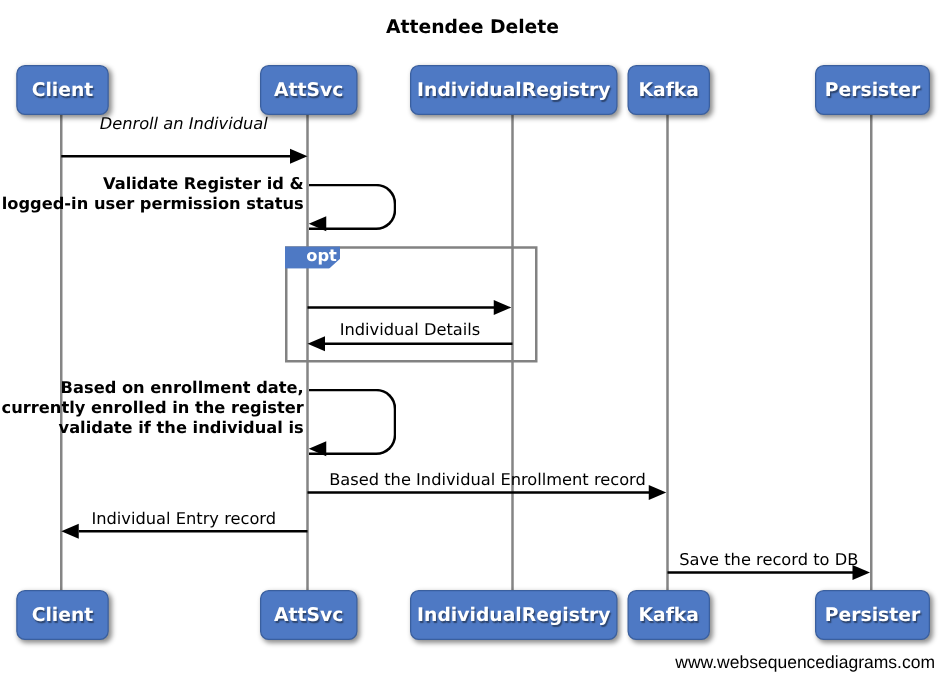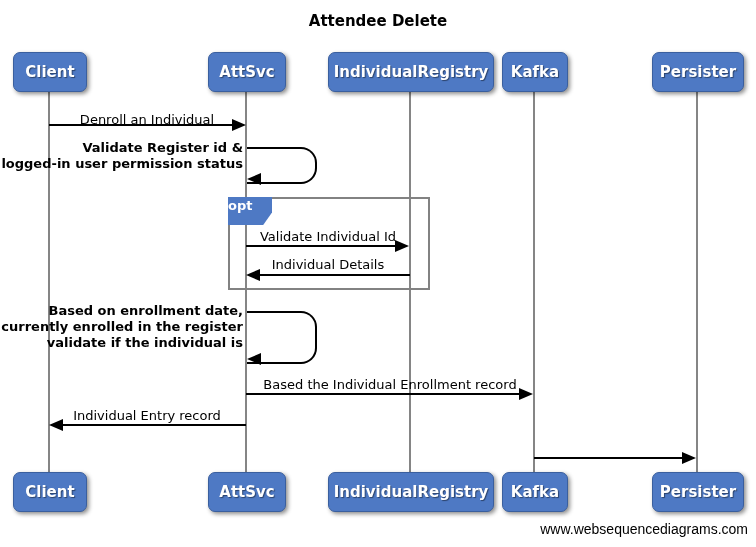--- a/index.html
+++ b/index.html
@@ -43,23 +43,23 @@
   }
   .self-loop{
     position:absolute;width:68px;
     border:2px solid #000;border-left:none;
     border-radius:0 16px 16px 0;
   }
   .fragment{
     position:absolute;border:2px solid #828282;background:transparent;
   }
   .fragment-label{
-    position:absolute;left:-2px;top:-2px;width:44px;height:28px;
+    position:absolute;left:-2px;top:-2px;width:44px;height:18px;
     background:#4e79c4;color:#fff;font-weight:bold;font-size:13px;
-    line-height:18px;padding-left:0;box-sizing:border-box;
+    line-height:18px;padding-left:17px;box-sizing:border-box;
     clip-path:polygon(0 0,100% 0,100% 55%,80% 100%,0 100%);
   }
   .footer{
     position:absolute;right:8px;top:521px;font-size:14px;color:#000;
     font-family:"Liberation Sans","DejaVu Sans",sans-serif;
   }
 </style>
 </head>
 <body>
 
@@ -82,36 +82,35 @@
   <div class="actor" style="left:328px;top:52px;width:164px;">
       <span>IndividualRegistry</span>
     </div>
   <div class="actor" style="left:502px;top:52px;width:64px;">
       <span>Kafka</span>
     </div>
   <div class="actor" style="left:652px;top:52px;width:90px;">
       <span>Persister</span>
     </div>
 
-  <div class="msg-label" style="left:147px;top:112px;">Denroll an Individual</div>
+  <div class="msg-label" style="left:147px;top:92px;font-style:italic;">Denroll an Individual</div>
   <div class="msg-line" style="left:49px;top:124px;width:185px;"></div>
   <div class="arrow-right" style="left:232px;top:119px;"></div>
 
   <div class="self-label" style="right:513px;top:140px;">
     <div>Validate Register id &amp;</div>
     <div>logged-in user permission status</div>
   </div>
   <div class="self-loop" style="left:247px;top:147px;height:33px;"></div>
   <div class="arrow-left" style="left:247px;top:173px;"></div>
 
   <div class="fragment" style="left:228px;top:197px;width:198px;height:89px;">
     <div class="fragment-label">opt</div>
   </div>
 
-  <div class="msg-label" style="left:328px;top:229px;">Validate Individual Id</div>
   <div class="msg-line" style="left:246px;top:245px;width:150px;"></div>
   <div class="arrow-right" style="left:395px;top:240px;"></div>
 
   <div class="msg-label" style="left:328px;top:257px;">Individual Details</div>
   <div class="msg-line" style="left:260px;top:274px;width:150px;"></div>
   <div class="arrow-left" style="left:246px;top:269px;"></div>
 
   <div class="self-label" style="right:513px;top:303px;">
     <div>Based on enrollment date,</div>
     <div>currently enrolled in the register</div>
@@ -121,20 +120,21 @@
   <div class="arrow-left" style="left:247px;top:353px;"></div>
 
   <div class="msg-label" style="left:390px;top:377px;">Based the Individual Enrollment record</div>
   <div class="msg-line" style="left:246px;top:393px;width:274px;"></div>
   <div class="arrow-right" style="left:519px;top:388px;"></div>
 
   <div class="msg-label" style="left:147px;top:408px;">Individual Entry record</div>
   <div class="msg-line" style="left:63px;top:424px;width:183px;"></div>
   <div class="arrow-left" style="left:49px;top:419px;"></div>
 
+  <div class="msg-label" style="left:615px;top:441px;">Save the record to DB</div>
   <div class="msg-line" style="left:534px;top:457px;width:149px;"></div>
   <div class="arrow-right" style="left:682px;top:452px;"></div>
 
   <div class="actor" style="left:13px;top:472px;width:72px;">
       <span>Client</span>
     </div>
   <div class="actor" style="left:208px;top:472px;width:76px;">
       <span>AttSvc</span>
     </div>
   <div class="actor" style="left:328px;top:472px;width:164px;">

